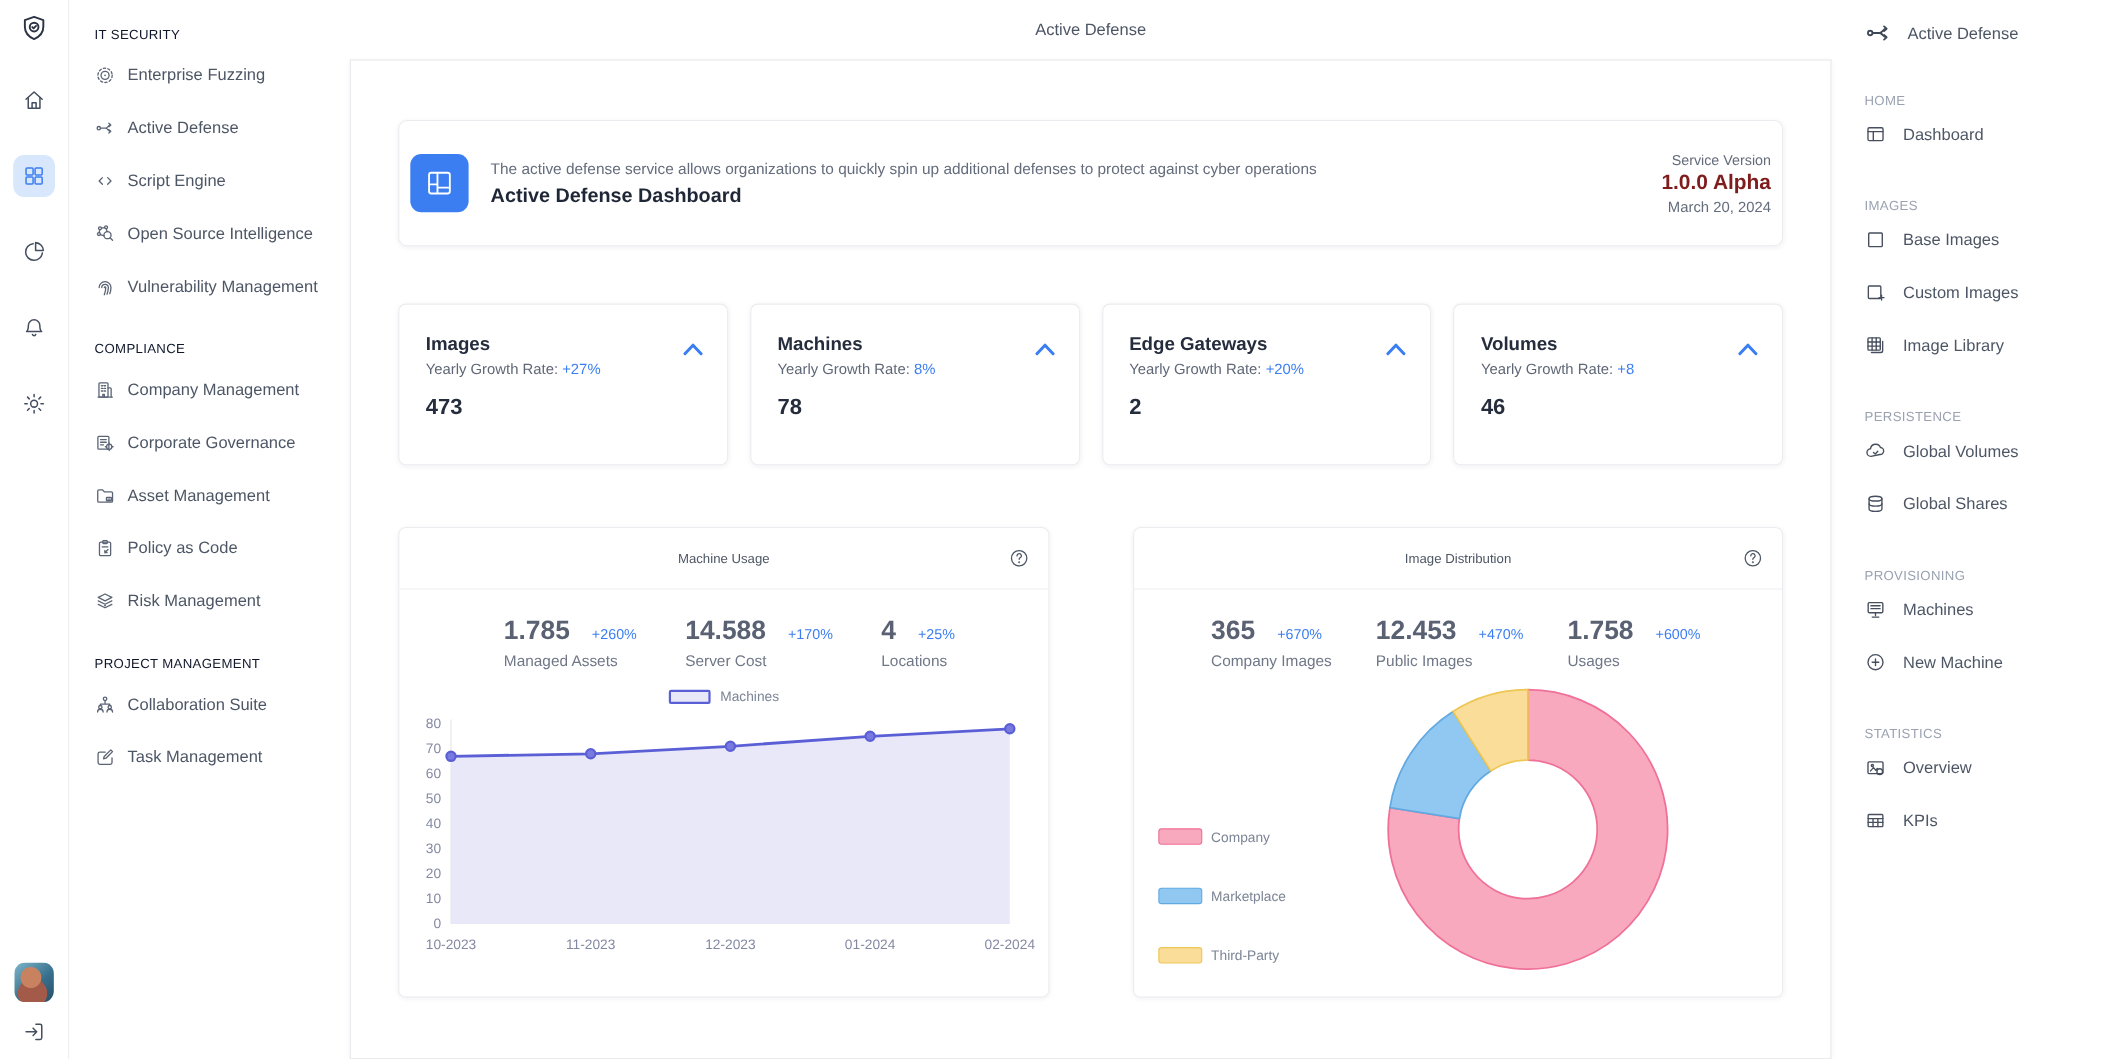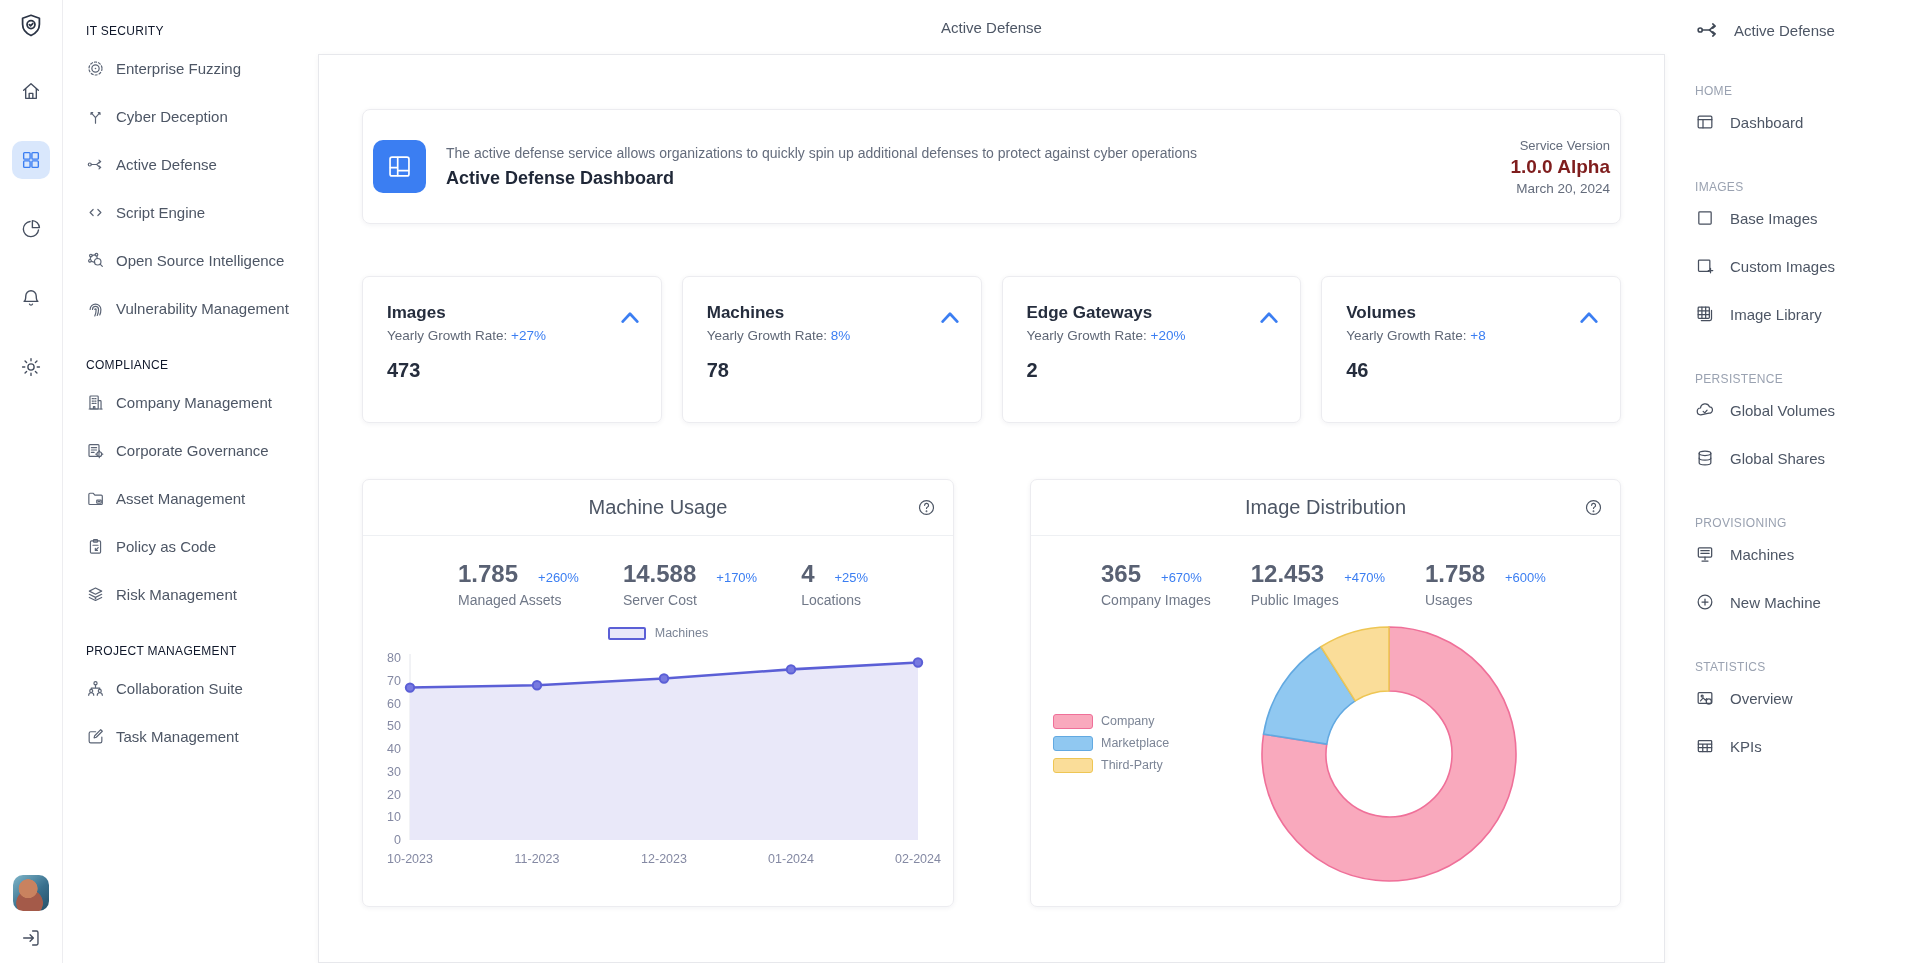--- a/index.html
+++ b/index.html
@@ -63,38 +63,38 @@
   .sc-value { font-size:20px; font-weight:bold; color:#252d3d; margin-top:16px; }
   .chev-btn { position:absolute; right:20px; top:32px; }
 
   .charts-row { display:flex; gap:76px; margin-top:56px; }
   .chart-card { border:1px solid #ececf0; border-radius:7px; box-shadow:0 1px 5px rgba(25,30,60,.06);
     height:428px; }
   .chart-card.mu { width:592px; }
   .chart-card.id { width:591px; }
   .chart-header { height:56px; display:flex; align-items:center; justify-content:center;
     position:relative; border-bottom:1px solid #eef0f3; }
-  .chart-title { font-size:20px; font-weight:normal; color:#4d5665; }
+  .chart-title { font-size:12px; font-weight:normal; color:#4d5665; }
   .help-btn { position:absolute; right:17px; top:18px; color:#4d5665; }
 
   .chart-stats { display:flex; align-items:flex-start; padding:26px 0 0 95px; gap:44px; }
   .id .chart-stats { padding-left:70px; gap:40px; }
   .cs-val { font-size:24px; font-weight:bold; color:#596173; line-height:1; }
   .cs-delta { font-size:13px; color:#3b7ef2; margin-left:20px; font-weight:normal; }
   .cs-label { font-size:14px; color:#707888; margin-top:6px; }
 
   .line-legend { display:flex; align-items:center; justify-content:center; gap:9px; margin-top:18px; }
   .line-swatch { width:38px; height:13px; border:2px solid #5b5fd6; background:#e9e8f9; border-radius:2px; }
   .legend-label { font-size:12.5px; color:#7c8596; }
   #line-svg { margin:6px auto 0; overflow:visible; }
   #line-svg text { font-size:12.5px; fill:#8489a3; }
 
   .donut-wrap { position:relative; height:300px; margin-top:10px; }
   .pie-legend { position:absolute; left:22px; top:96px; }
-  .pie-row { display:flex; align-items:flex-start; gap:8px; height:22px; cursor:pointer; }
+  .pie-row { display:flex; align-items:flex-end; gap:8px; height:22px; cursor:pointer;margin-top:32px; }
   .pie-swatch { width:40px; height:15px; border-radius:3px; border:1.6px solid; }
   #donut-svg { position:absolute; left:218px; top:-4px; }
 
   
   .rsidebar { position:absolute; left:1675px; top:0; width:245px; height:963px; background:#fff;
     padding:0 0 0 20px; }
   .rs-title { display:flex; align-items:center; gap:13px; height:60px; font-size:15px; color:#4d5665; }
   .rs-title .nicon { color:#3f4856; }
   .rs-header { font-size:12px; color:#9aa2b1; letter-spacing:.3px; margin-top:34px; height:14px; }
   .rs-header.first { margin-top:24px; }
@@ -175,28 +175,20 @@
     <div class="side-header">IT SECURITY</div>
     <div class="side-item">
       <span class="nicon">
           <svg class="stroke" width="19" height="19" viewBox="0 0 24 24">
             <circle cx="12" cy="12" r="8.2" stroke-dasharray="2.6 2.6"></circle>
             <circle cx="12" cy="12" r="4.6"></circle>
             <circle cx="12" cy="12" r="1" fill="currentColor" stroke="none"></circle>
           </svg>
         </span>
       <span>Enterprise Fuzzing</span>
-    </div>
-    <div class="side-item">
-      <span class="nicon">
-          <svg class="stroke" width="19" height="19" viewBox="0 0 24 24">
-            <path d="M12 20.5v-7.2M12 13.3L6.4 7.2M12 13.3l5.6-6.1M6.4 7.2l-.2 2.1M6.4 7.2l2.1-.2M17.6 7.2l.2 2.1M17.6 7.2l-2.1-.2"></path>
-          </svg>
-        </span>
-      <span>Cyber Deception</span>
     </div>
     <div class="side-item">
       <span class="nicon">
           <svg class="stroke" width="19" height="19" viewBox="0 0 24 24">
             <circle cx="4.8" cy="12" r="1.9"></circle>
             <path d="M6.7 12h5.8M12.5 12c2.9 0 2.9-3.6 5.8-3.6M12.5 12c2.9 0 2.9 3.6 5.8 3.6M16.4 6.4l2.2 2-2.2 1.9M16.4 17.6l2.2-2-2.2-1.9"></path>
           </svg>
         </span>
       <span>Active Defense</span>
     </div>

